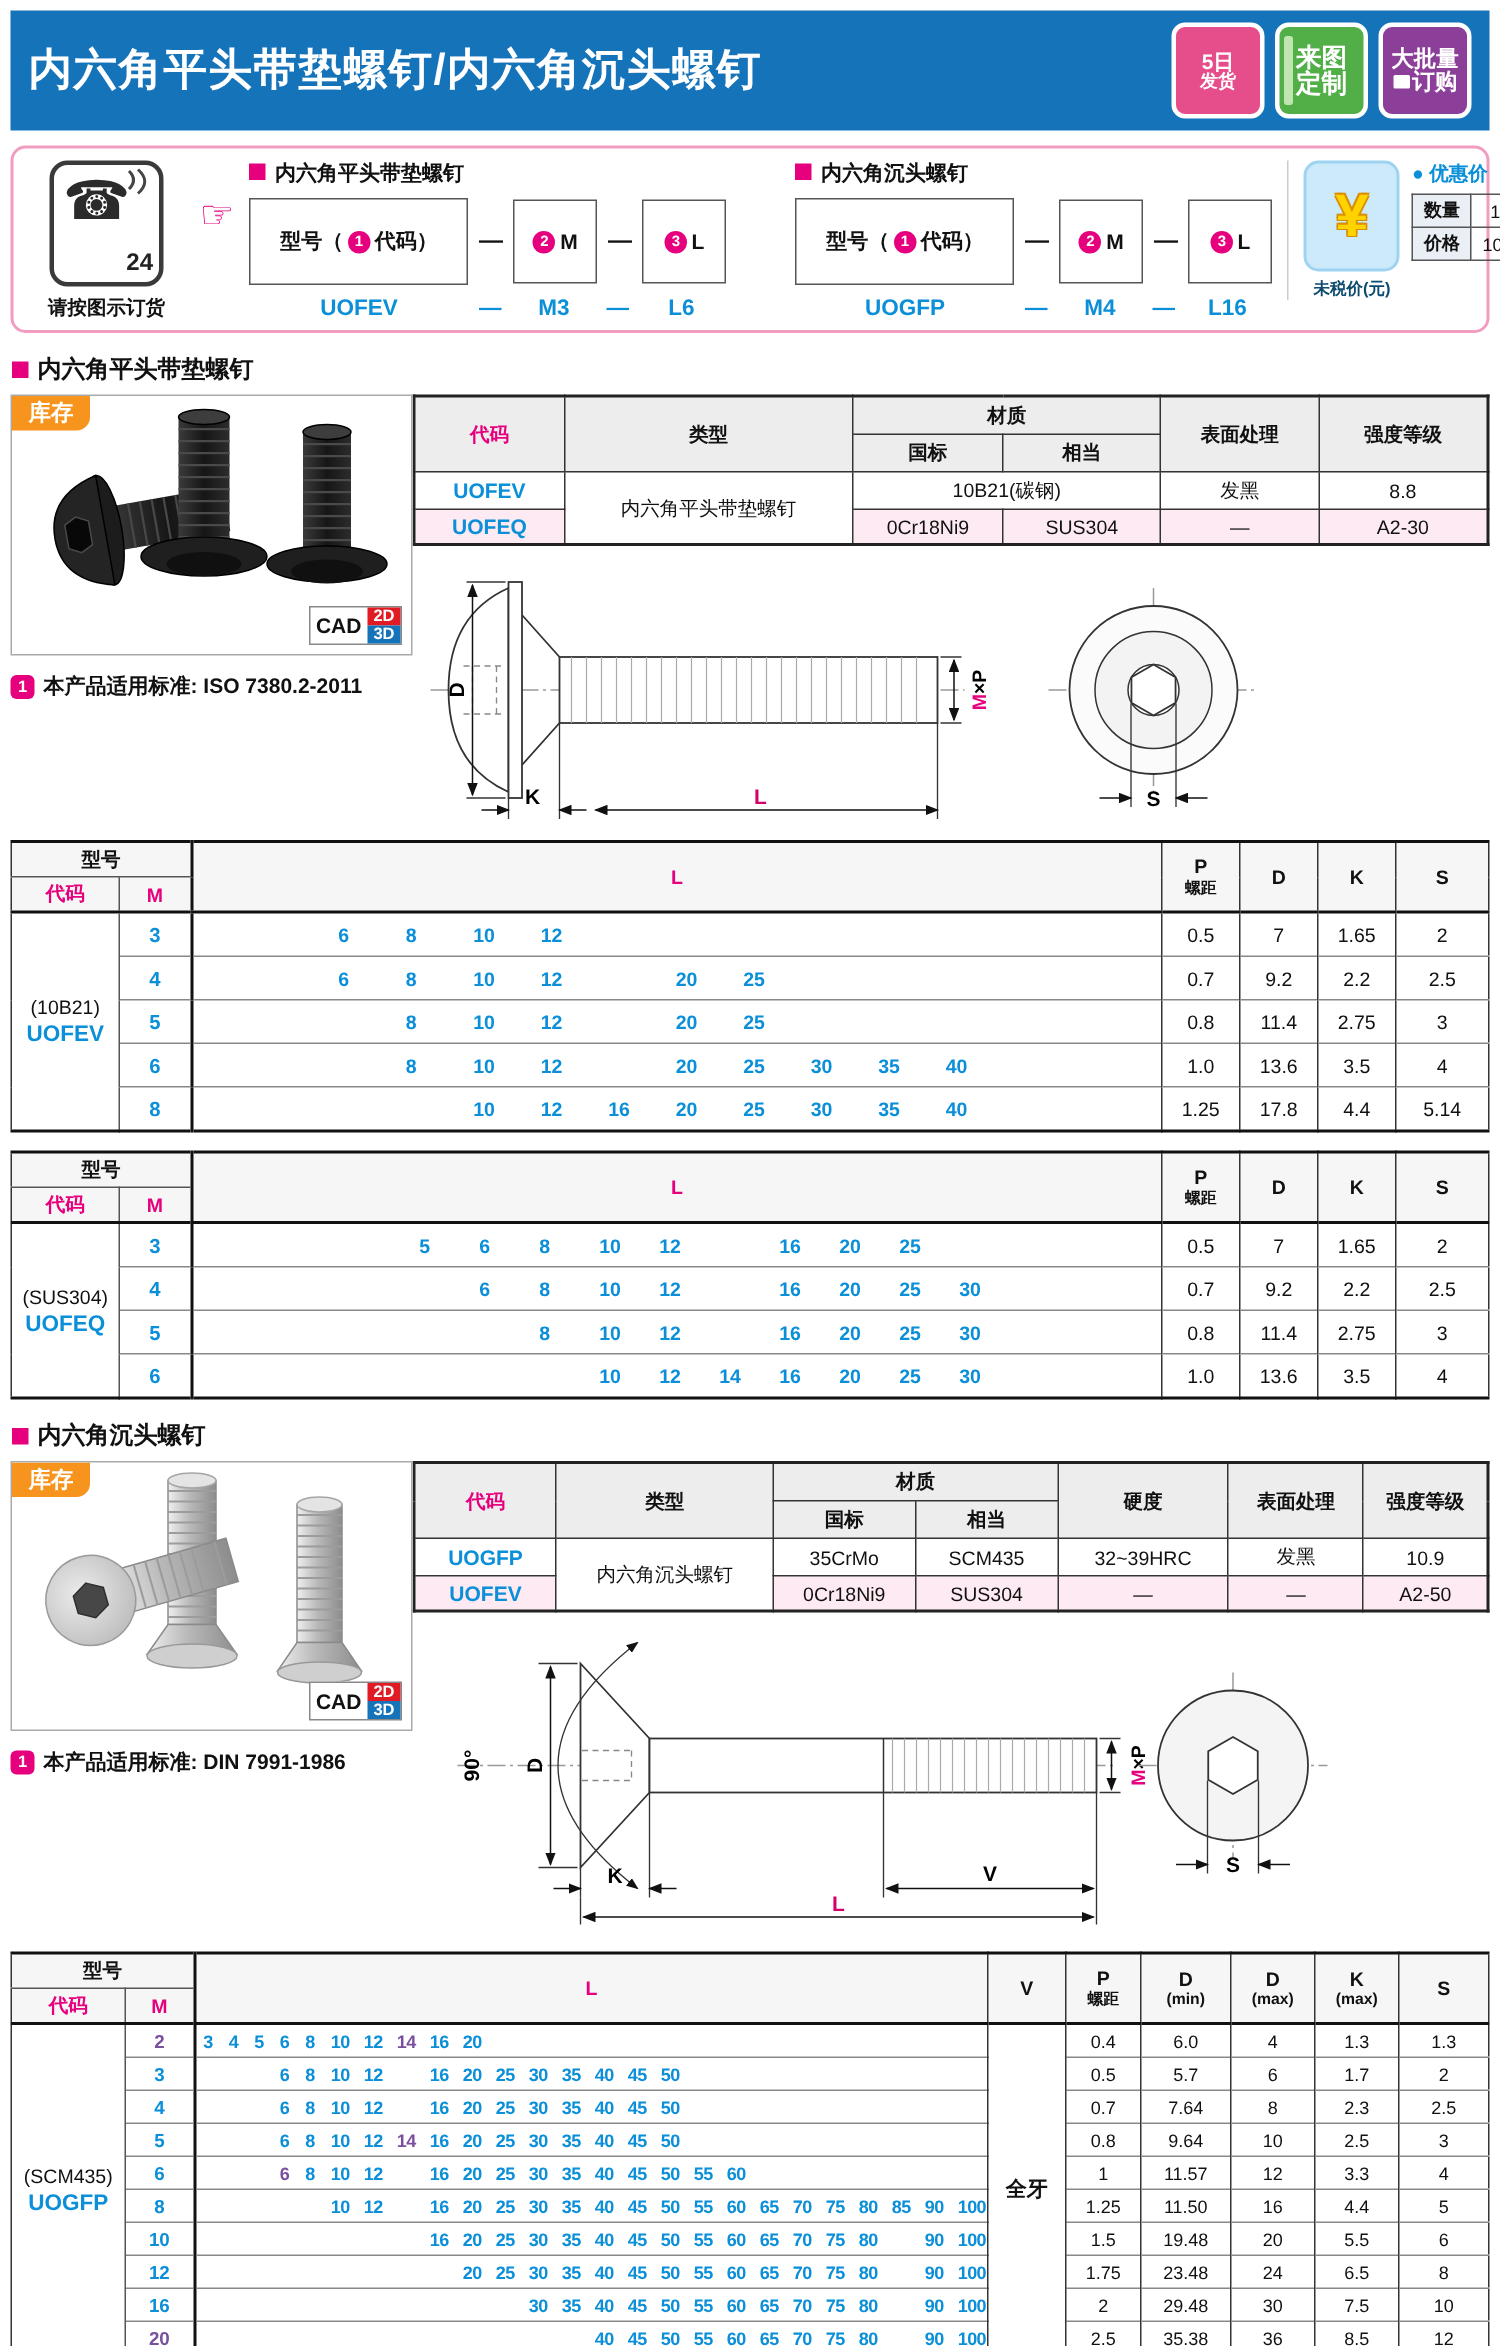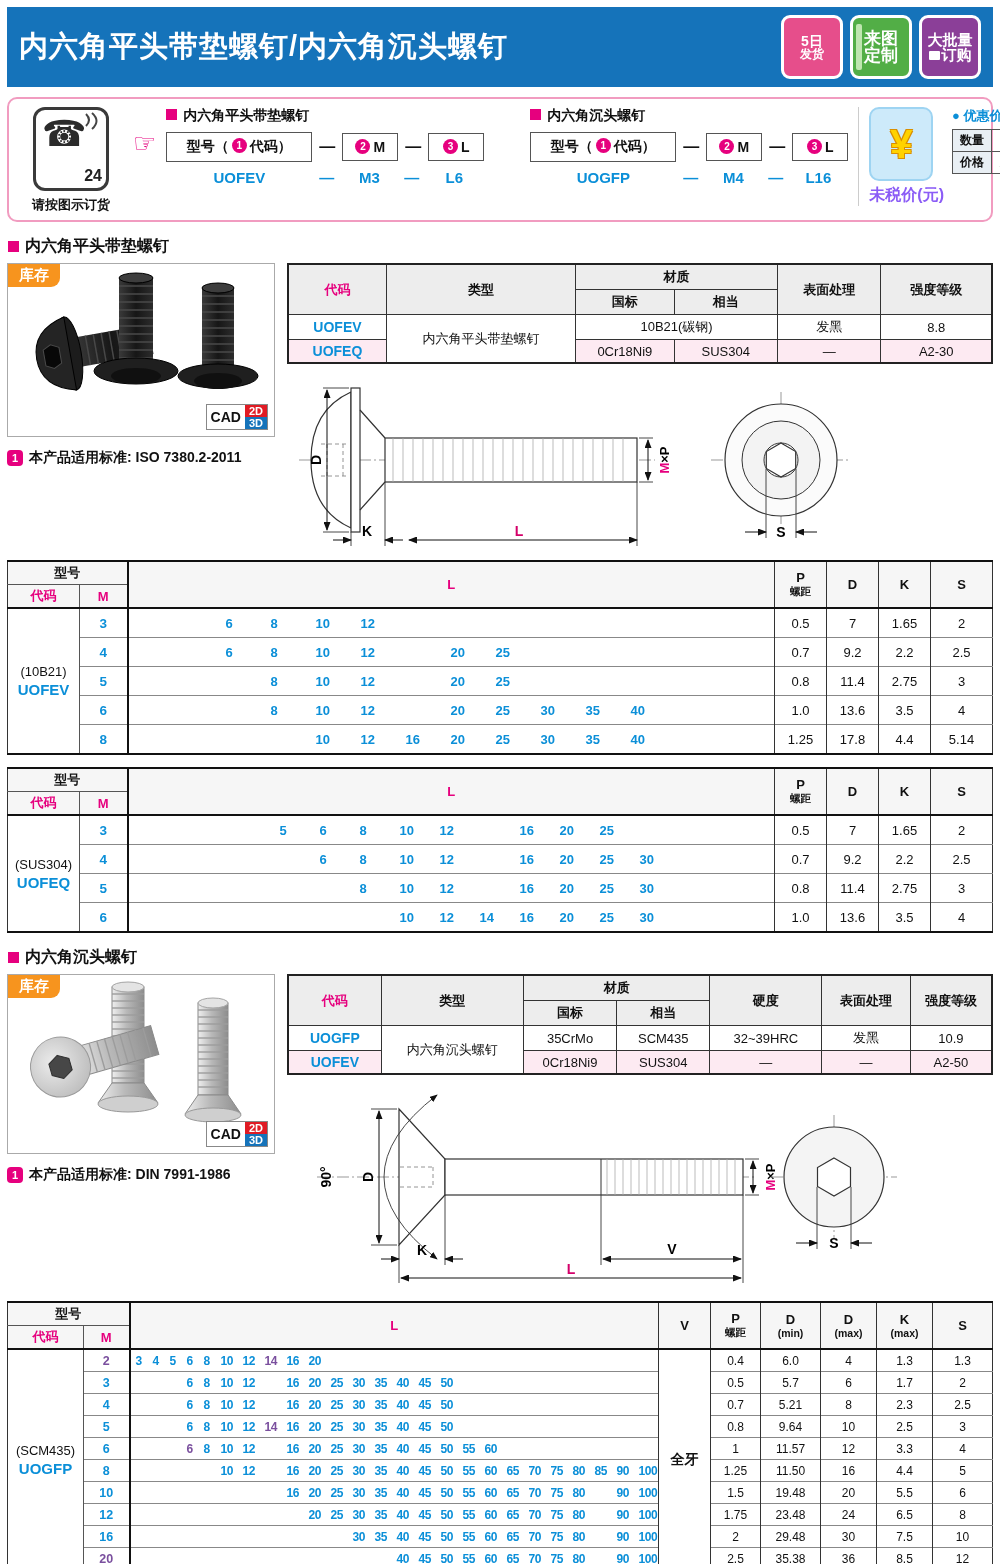--- a/index.html
+++ b/index.html
@@ -33,40 +33,40 @@
   .pointer{color:#e6007e;font-size:26px;align-self:center;flex:0 0 auto;margin-top:-34px;}
   .ordermain{flex:1;}
   .instr{font-size:14px;font-weight:bold;margin:2px 0 10px 0;}
   .instr .pre{color:#e6007e;}
   .circ{display:inline-flex;width:15px;height:15px;border-radius:50%;background:#e6007e;color:#fff;font-size:10px;
         align-items:center;justify-content:center;font-weight:bold;vertical-align:1px;}
   .prodorders{display:flex;gap:46px;}
   .pname{font-weight:bold;font-size:14px;margin-bottom:7px;}
   .sq{display:inline-block;width:11px;height:11px;background:#e6007e;margin-right:6px;}
   .oboxes{display:flex;align-items:center;gap:7px;font-weight:bold;}
-  .obox{border:1.5px solid #555;padding:5px 4px;font-size:14px;display:inline-flex;align-items:flex-start;
+  .obox{border:1.5px solid #555;padding:19px 4px;font-size:14px;display:inline-flex;align-items:center;
         justify-content:center;gap:3px;box-sizing:border-box;background:#fff;}
   .obox1{width:146px;} .obox2{width:56px;} .obox3{width:56px;}
   .odash{font-weight:bold;}
   .exrow{display:flex;gap:7px;color:#0b8fd8;font-weight:bold;font-size:15px;margin-top:7px;align-items:center;}
   .exw1{width:146px;text-align:center;} .exw2{width:56px;text-align:center;}
   .priceblock{width:236px;display:flex;gap:8px;align-items:flex-start;flex:0 0 auto;border-left:1px solid #ccc;padding-left:10px;}
   .yencol{text-align:center;}
   .yen{width:60px;height:70px;background:#cdeafa;border:2px solid #9ed4f2;border-radius:10px;display:flex;
        align-items:center;justify-content:center;font-size:40px;font-weight:bold;color:#ffd200;
        text-shadow:1px 1px 0 #d98f00,-1px -1px 0 #d98f00,1px -1px 0 #d98f00,-1px 1px 0 #d98f00;}
-  .taxnote{color:#8b5cf6;font-size:16px;font-weight:bold;margin-top:4px;}
+  .taxnote{color:#0c4a6e;font-size:11px;font-weight:bold;margin-top:4px;}
   .favlabel{color:#0b8fd8;font-weight:bold;font-size:13px;margin-bottom:4px;}
   .pricetable{border-collapse:collapse;font-size:12px;}
   .pricetable td{border:1px solid #555;padding:2px 7px;text-align:center;white-space:nowrap;}
   .pricetable .plab{background:#e9eff4;font-weight:bold;}
 
   
   .sect{font-size:16px;font-weight:bold;margin:14px 0 6px 8px;display:flex;align-items:center;}
-  .prod-body{display:flex;margin:0 7px;gap:12px;}
+  .prod-body{display:flex;margin:0 7px;}
   .pleft{width:268px;flex:0 0 auto;}
   .photo{border:1px solid #aaa;height:172px;position:relative;background:#fff;overflow:hidden;}
   .stock{position:absolute;top:0;left:0;background:#f7941e;color:#fff;font-weight:bold;font-size:15px;
          padding:2px 11px;border-radius:0 0 9px 0;z-index:2;}
   .cad{position:absolute;right:6px;bottom:6px;display:flex;border:1px solid #888;background:#fff;align-items:stretch;z-index:2;}
   .cad .c{font-weight:bold;font-size:14px;padding:4px 4px;color:#111;}
   .cadcol{display:flex;flex-direction:column;}
   .cad .d2{background:#e01b24;color:#fff;font-size:11px;font-weight:bold;padding:0 4px;}
   .cad .d3{background:#1573ba;color:#fff;font-size:11px;font-weight:bold;padding:0 4px;}
   .note{margin-top:12px;font-size:14px;font-weight:bold;display:flex;align-items:center;gap:6px;}
@@ -1039,21 +1039,21 @@
                 <span class="lv" style="width: 22px;"></span>
                 <span class="lv" style="width: 22px;"></span>
                 <span class="lv" style="width: 22px;"></span>
                 <span class="lv" style="width: 22px;"></span>
                 <span class="lv" style="width: 22px;"></span>
                 <span class="lv" style="width: 22px;"></span>
                 <span class="lv" style="width: 30px;"></span>
               </div>
             </td>
             <td class="valcell">0.7</td>
-            <td class="valcell">5.21</td>
+            <td class="valcell">7.64</td>
             <td class="valcell">8</td>
             <td class="valcell">2.3</td>
             <td class="valcell">2.5</td>
           </tr>
           <tr class="alt">
             <td class="mcell">5</td>
             <td class="lcell">
               <div class="lwrap" style="padding-left: 4px;">
                 <span class="lv" style="width: 17px;"></span>
                 <span class="lv" style="width: 17px;"></span>

